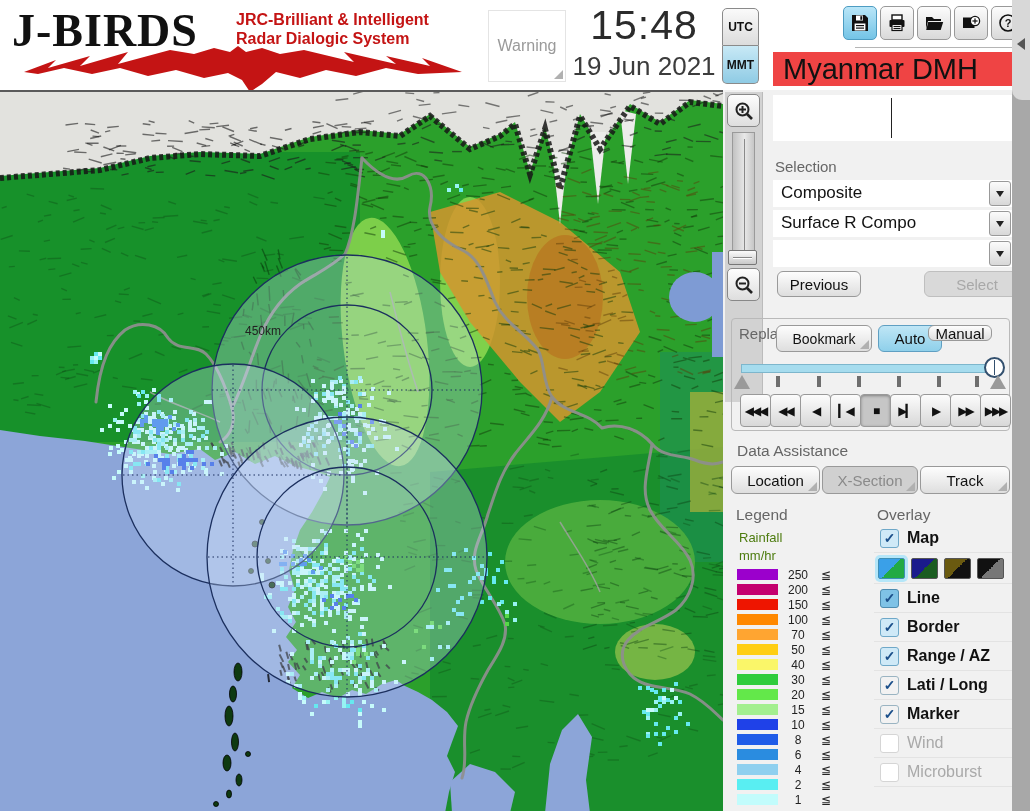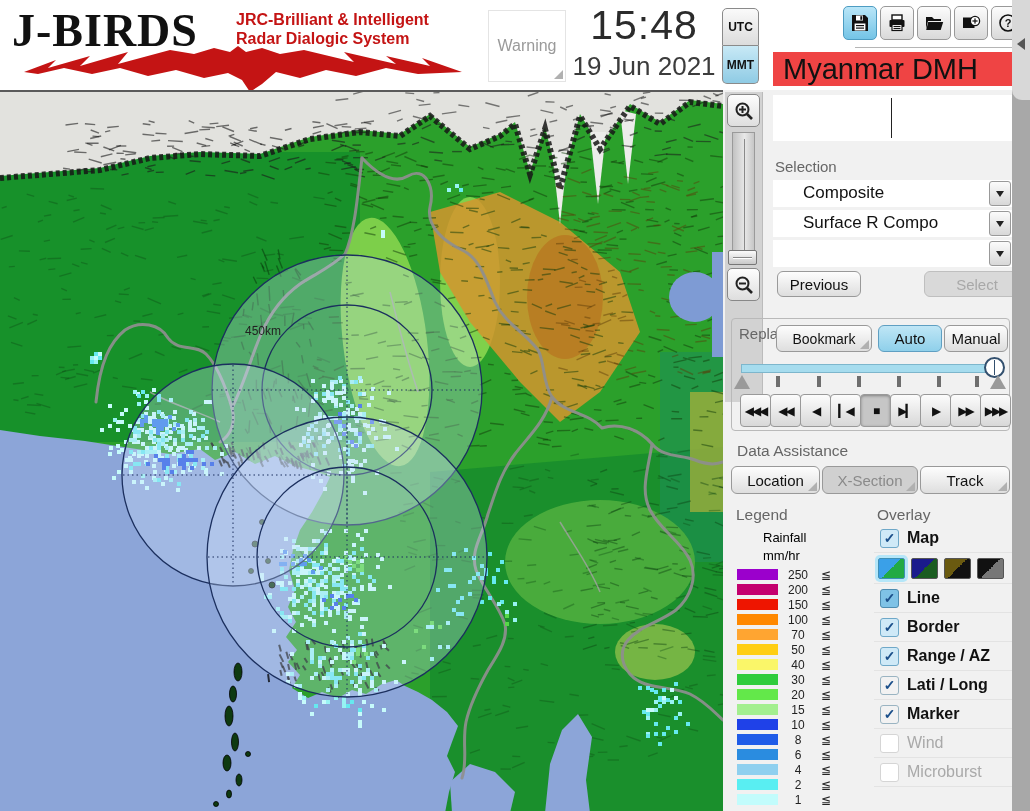--- a/index.html
+++ b/index.html
@@ -61,21 +61,21 @@
   .edge-strip { position:absolute; left:1012px; top:0; width:18px; height:811px; background:#a8a8a8; }
   .edge-tab { position:absolute; left:0; top:0; width:18px; height:100px; background:#d8d8d8;
       border-radius:0 0 0 10px; display:flex; align-items:flex-start; justify-content:center; }
   .edge-arrow { margin-top:38px; width:0; height:0; border-top:6px solid transparent;
       border-bottom:6px solid transparent; border-right:8px solid #555; }
 
   .cursor-box { position:absolute; left:50px; top:5px; width:239px; height:46px; background:#fff; }
   .cursor-box .vline { position:absolute; left:118px; top:3px; width:1px; height:40px; background:#222; }
   .sec-label { position:absolute; font-size:15px; color:#666; }
   .dd { position:absolute; left:50px; width:239px; height:27px; background:#fff; display:flex; }
-  .dd-value { flex:1; font-size:17px; color:#111; padding:3px 0 0 8px; white-space:nowrap; overflow:hidden;margin-left:22px; }
+  .dd-value { flex:1; font-size:17px; color:#111; padding:3px 0 0 8px; white-space:nowrap; overflow:hidden; }
   .dd-arrow { width:22px; height:25px; margin:1px; border:1px solid #999; border-radius:3px;
       background:linear-gradient(#fbfbfb,#d8d8d8); display:flex; align-items:center; justify-content:center; }
   .dd-arrow::after { content:""; width:0; height:0; border-left:4px solid transparent;
       border-right:4px solid transparent; border-top:6px solid #222; }
   .btn { border:1px solid #999; border-radius:6px; background:linear-gradient(#fdfdfd,#dedede);
       font-size:15px; color:#111; display:flex; align-items:center; justify-content:center; position:relative; }
   .btn.disabled { background:#d9d9d9; color:#a8a8a8; border-color:#bfbfbf; }
   .btn.pressed { background:#d0d0d0; color:#8a8a8a; }
   .btn.blue { background:linear-gradient(#bfe6f6,#8fd0ea); border-color:#5f9fc2; }
 
@@ -91,21 +91,21 @@
   .tri { position:absolute; top:56px; width:0; height:0; border-left:8px solid transparent;
       border-right:8px solid transparent; border-bottom:14px solid #9a9a9a; }
   .pb-row { position:absolute; left:8px; top:75px; display:flex; }
   .pb-btn { width:31px; height:33px; border:1px solid #999; border-radius:4px; margin-right:-1px;
       background:linear-gradient(#fcfcfc,#d8d8d8); display:flex; align-items:center; justify-content:center;
       font-size:12px; color:#111; letter-spacing:-2px; white-space:nowrap; overflow:hidden; }
   .pb-btn.pressed { background:#c6c6c6; box-shadow:inset 0 1px 3px rgba(0,0,0,.35); }
 
   .da-btn { position:absolute; height:28px; font-size:15px; }
 
-  .legend-unit { position:absolute; left:16px; font-size:13px; color:#000000;margin-left:24px; }
+  .legend-unit { position:absolute; left:16px; font-size:13px; color:#4d7c0f; }
   .legend-rows { position:absolute; left:14px; top:477px; }
   .legend-row { display:flex; align-items:center; height:15px; }
   .legend-swatch { width:41px; height:11px; }
   .legend-val { width:40px; text-align:center; font-size:12px; color:#222; }
   .legend-op { font-size:12px; color:#222; margin-left:3px; }
 
   .overlay-list { position:absolute; left:151px; top:434px; width:138px; }
   .ov-row { position:relative; display:flex; align-items:center; height:29px; border-bottom:1px solid #e3e3e3; }
   .ov-check { width:19px; height:19px; border:1px solid #9ab4c2; border-radius:3px; background:#f2f2f2;
       margin:0 8px 0 6px; display:flex; align-items:center; justify-content:center;
@@ -2604,21 +2604,21 @@
       <div class="dd-arrow"></div>
     </div>
 
     <div class="btn" style="position:absolute; left:54px; top:181px; width:84px; height:26px">Previous</div>
     <div class="btn disabled" style="position:absolute; left:201px; top:181px; width:106px; height:26px">Select</div>
 
     <div class="groupbox">
       <div class="replay-label">Replay</div>
       <div class="btn corner-tri" style="position:absolute; left:44px; top:6px; width:96px; height:27px; font-size:14px">Bookmark</div>
       <div class="btn blue" style="position:absolute; left:146px; top:6px; width:64px; height:27px">Auto</div>
-      <div class="btn" style="position:absolute; left:212px; top:6px; width:64px; height:27px">Manual</div>
+      <div class="btn" style="position:absolute; left:196px; top:6px; width:64px; height:16px">Manual</div>
 
       <div class="slider-track"></div>
       <div class="slider-thumb"></div>
       <div class="tri" style="left:2px"></div>
       <div class="tri" style="left:258px"></div>
       <div class="tick" style="left:44px"></div>
       <div class="tick" style="left:85px"></div>
       <div class="tick" style="left:125px"></div>
       <div class="tick" style="left:165px"></div>
       <div class="tick" style="left:205px"></div>

